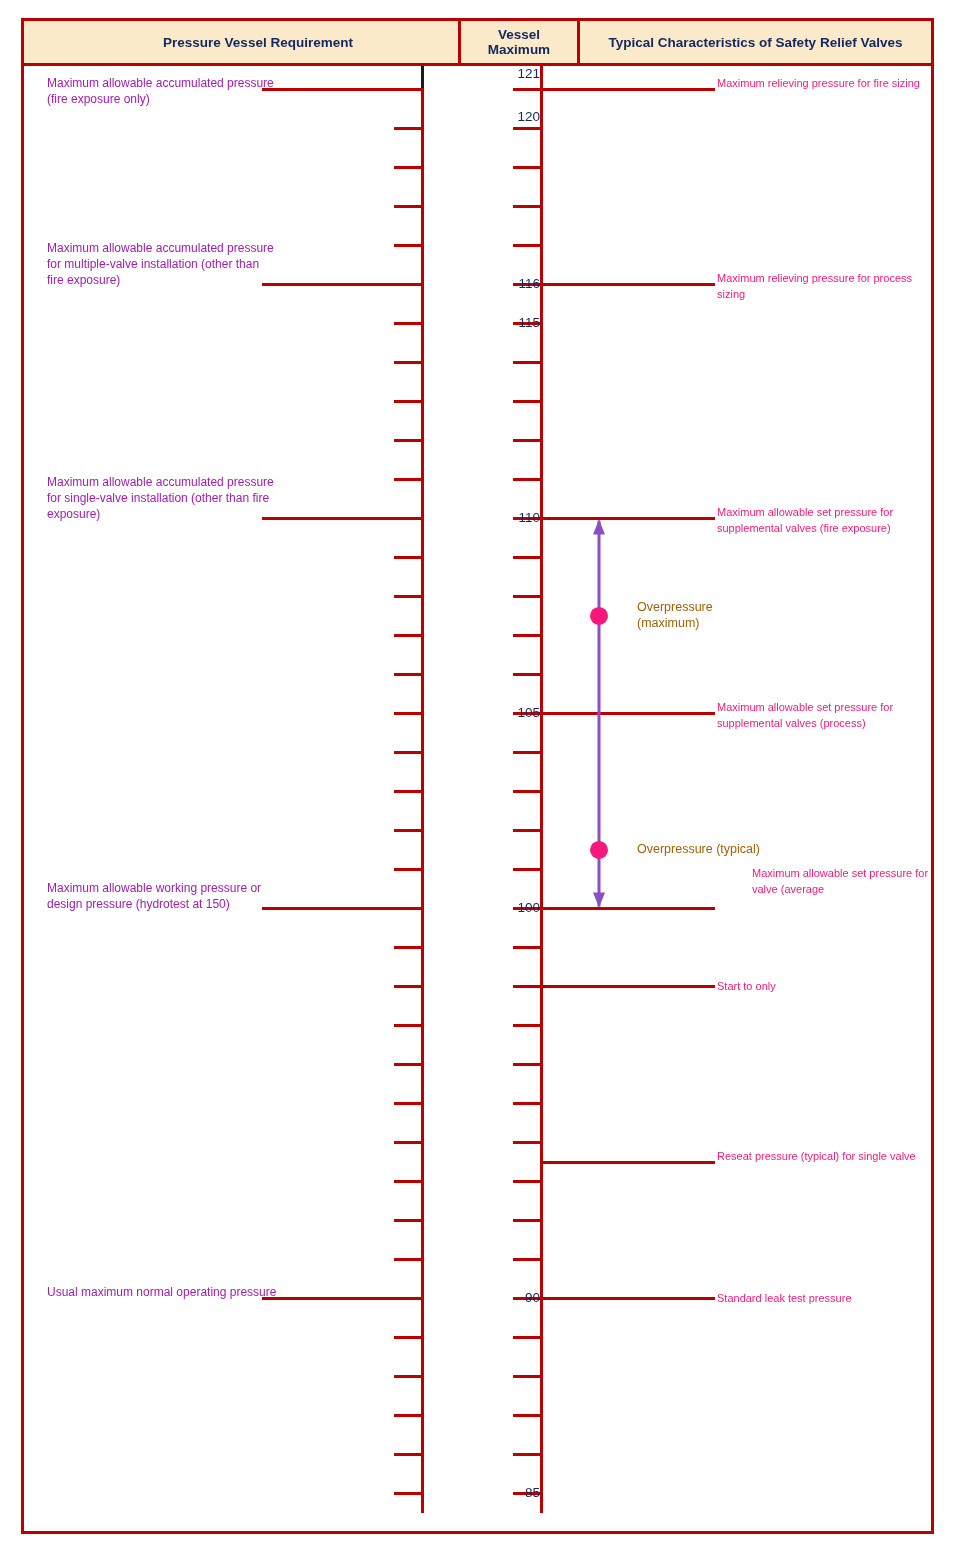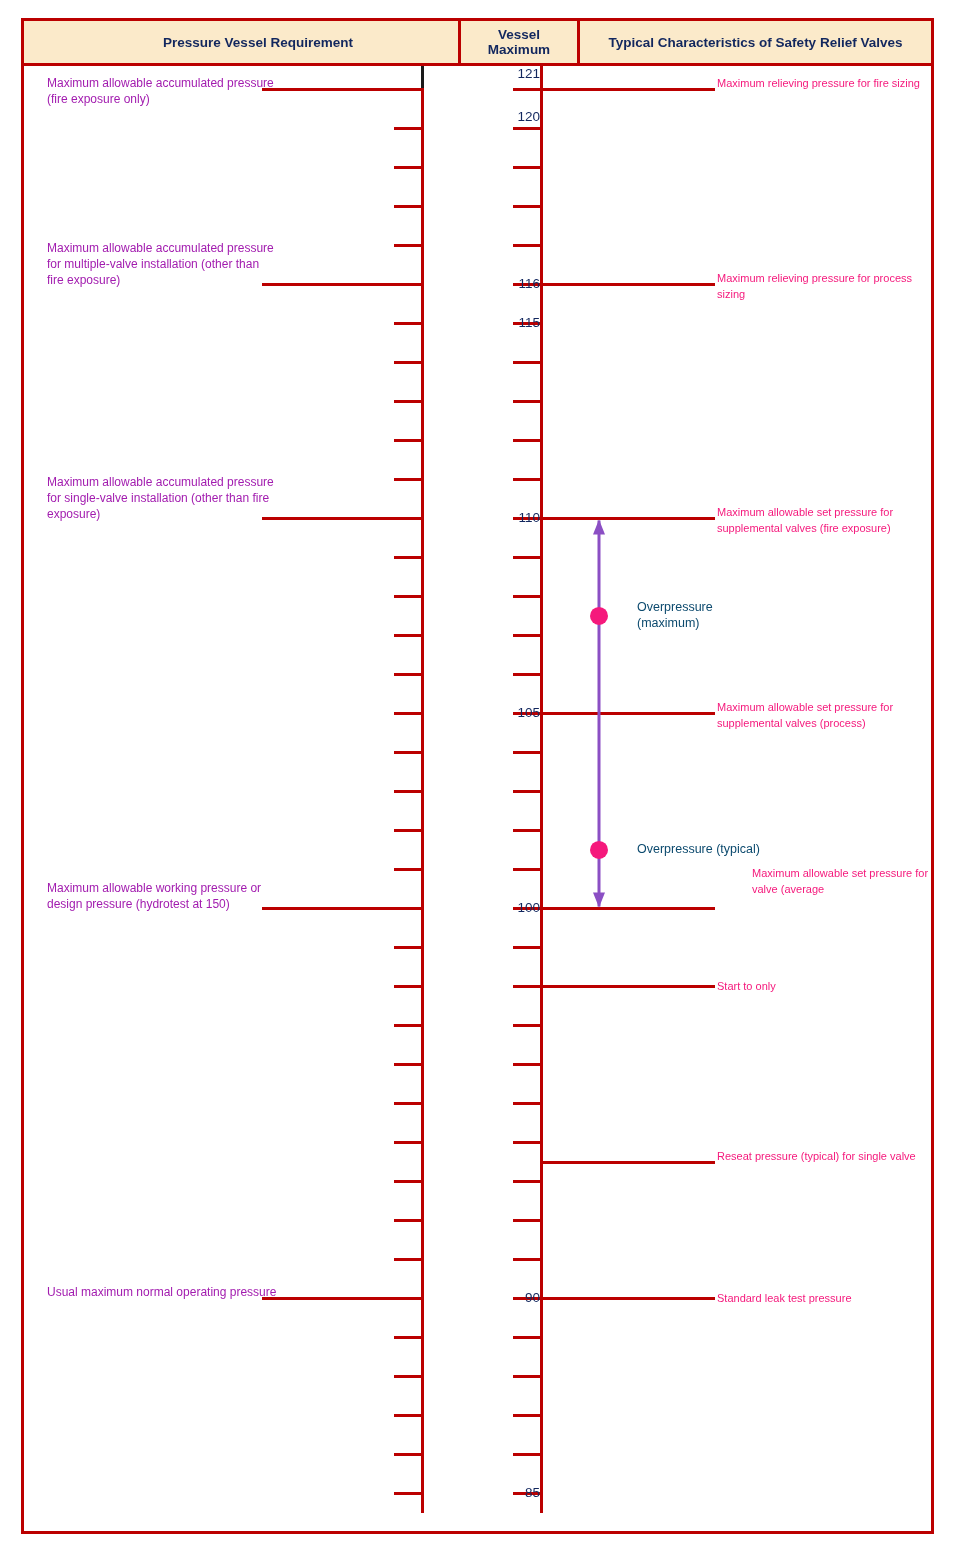--- a/index.html
+++ b/index.html
@@ -76,21 +76,21 @@
     position:absolute; left:23px; width:230px;
     color:#a21caf; font-size:12px; line-height:16px;
   }
   
   .lbl-right{
     position:absolute; left:693px; width:214px;
     color:#f5197c; font-size:11px; line-height:16px;
   }
   .opdot-lbl{
     position:absolute; left:613px; width:140px;
-    color:#0c4a6e; font-size:12.5px; line-height:16px;
+    color:#a16207; font-size:12.5px; line-height:16px;
   }
 </style>
 </head>
 <body>
 
 <div id="frame">
 
   <div id="header">
     <div class="hcell" id="hcell-left">Pressure Vessel Requirement</div>
     <div class="hcell" id="hcell-mid">

